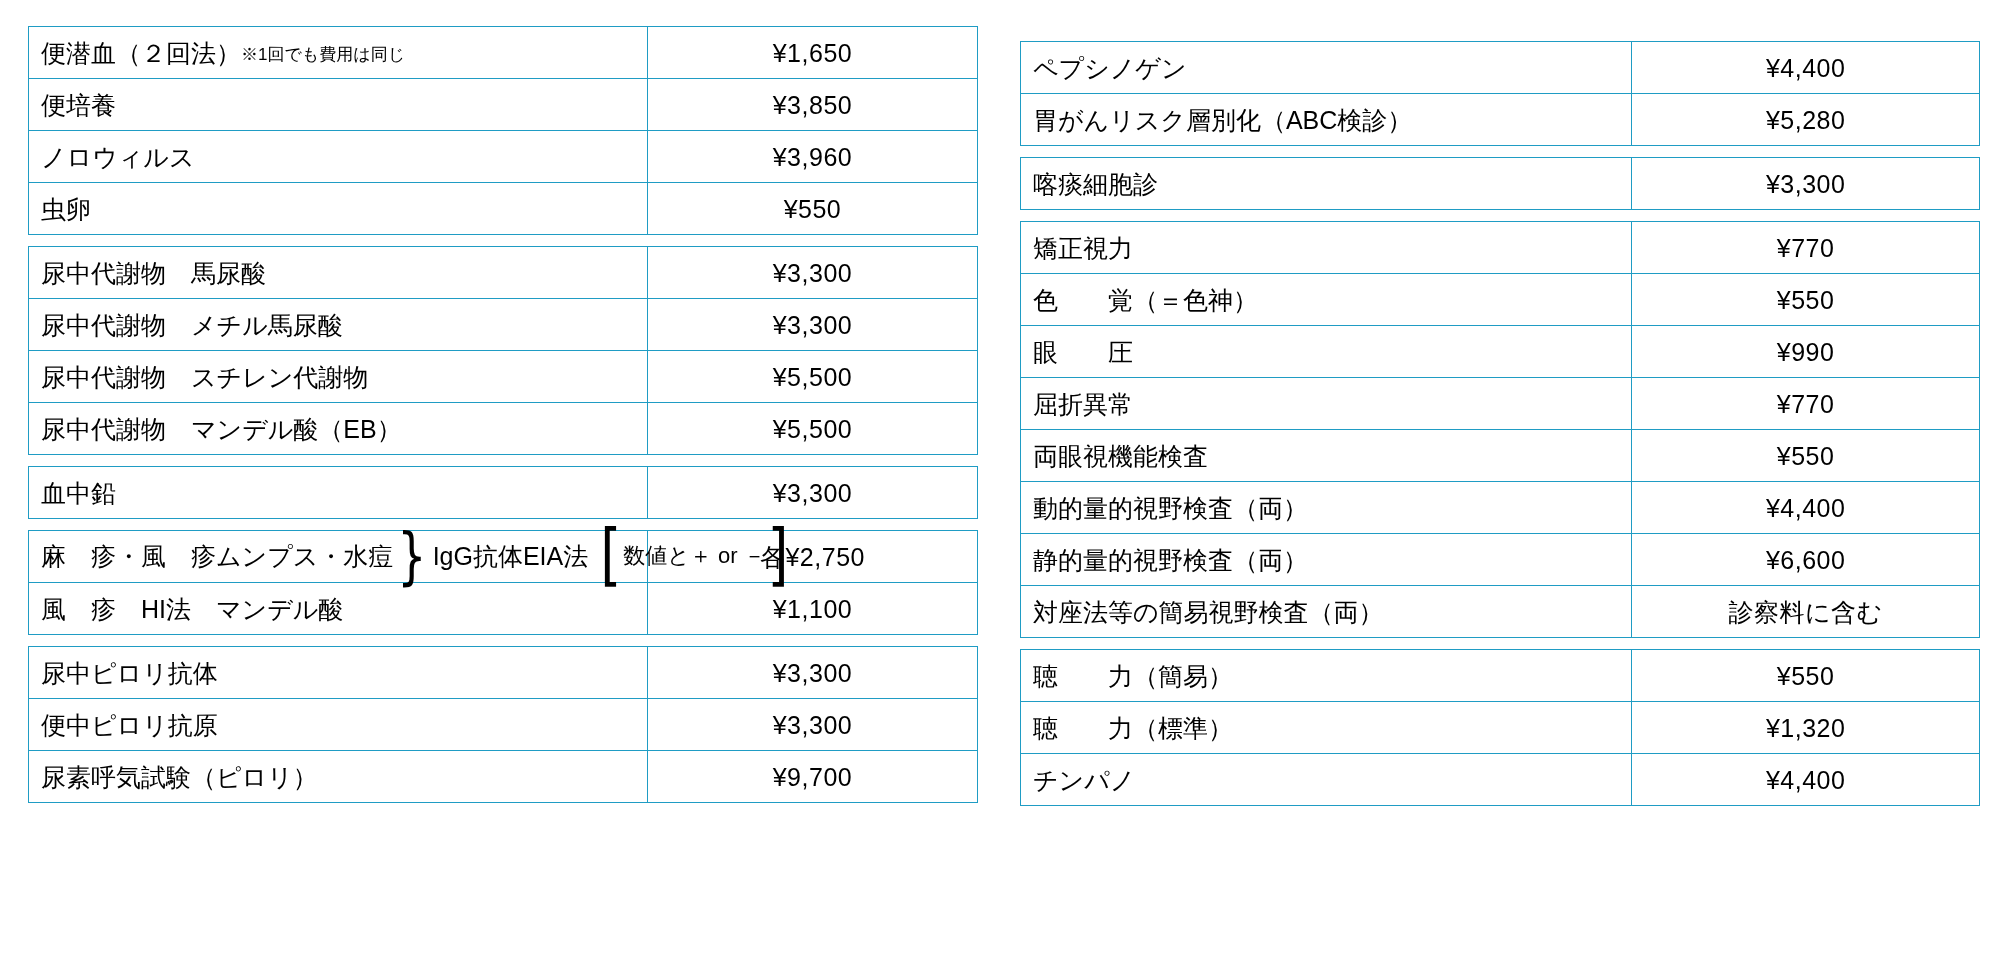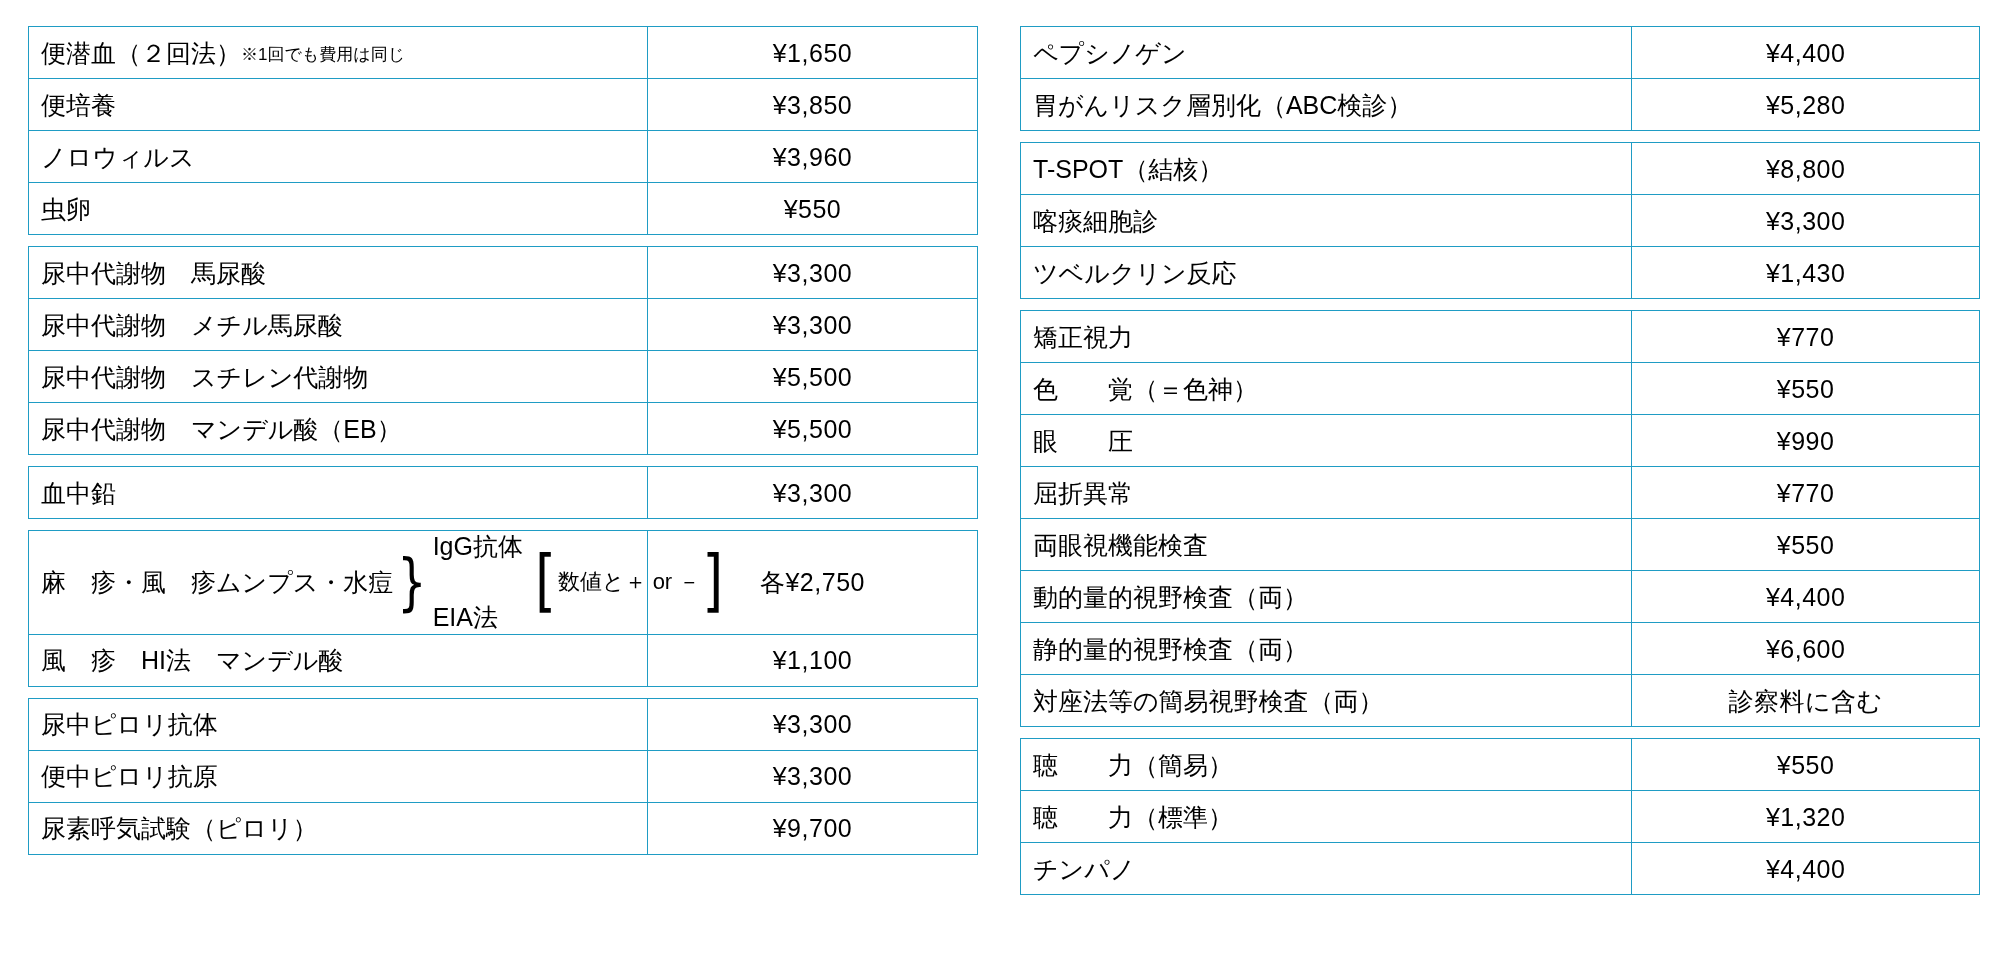--- a/index.html
+++ b/index.html
@@ -21,21 +21,21 @@
   }
   .col-left {
     position: absolute;
     left: 28px;
     top: 26px;
     width: 950px;
   }
   .col-right {
     position: absolute;
     left: 1020px;
-    top: 26px;
+    top: 41px;
     width: 960px;
   }
   .group {
     margin-bottom: 11px;
   }
   table.price {
     border-collapse: collapse;
     table-layout: fixed;
     width: 100%;
   }
@@ -78,23 +78,22 @@
   }
   .combo .brace-right {
     font-size: 46px;
     line-height: 0.8;
     margin: 0 6px 0 4px;
     font-family: "DejaVu Sans", sans-serif;
     transform: scaleY(1.35);
   }
   .combo .abpair {
     display: flex;
-    flex-direction: column;
+    flex-direction: row;
     margin-right: 10px;
-    gap: 40px;
   }
   .combo .bracket {
     font-size: 54px;
     line-height: 0.75;
     font-family: "DejaVu Sans", sans-serif;
     transform: scaleY(1.25);
     margin: 0 2px;
   }
   .combo .numpair {
     display: flex;
@@ -234,31 +233,23 @@
           <td class="name">胃がんリスク層別化（ABC検診）</td>
           <td class="value">¥5,280</td>
         </tr>
       </tbody>
         </table>
     </div>
 
     <div class="group">
       <table class="price">
         <tbody>
-            <tr>
-          <td class="name">T-SPOT（結核）</td>
-          <td class="value">¥8,800</td>
-        </tr>
         <tr>
           <td class="name">喀痰細胞診</td>
           <td class="value">¥3,300</td>
-        </tr>
-        <tr>
-          <td class="name">ツベルクリン反応</td>
-          <td class="value">¥1,430</td>
         </tr>
       </tbody>
         </table>
     </div>
 
     <div class="group">
       <table class="price">
         <tbody>
             <tr>
           <td class="name">矯正視力</td>

